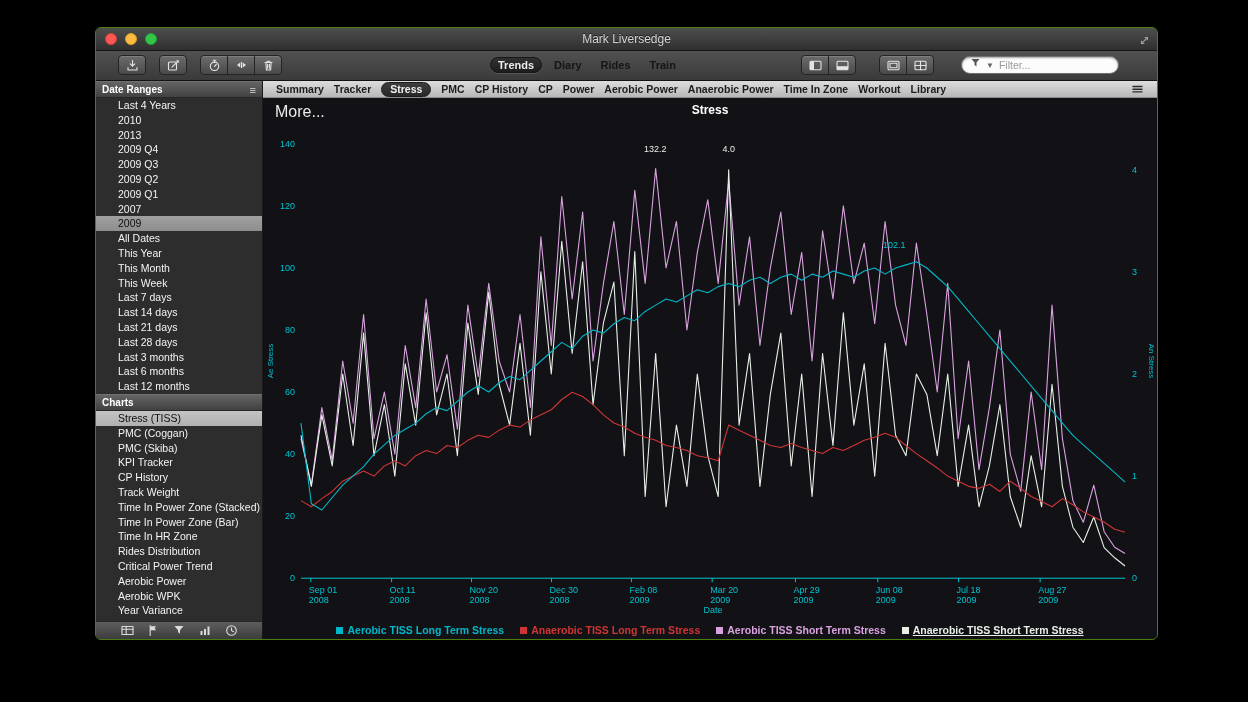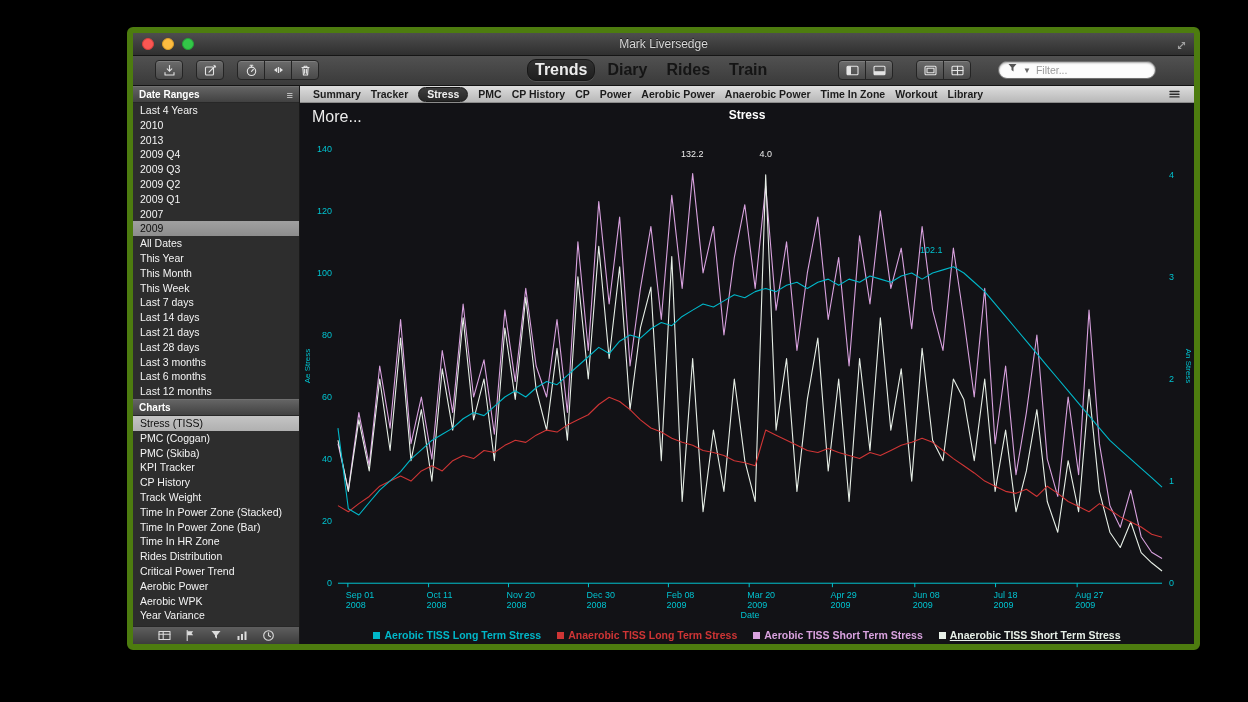--- a/index.html
+++ b/index.html
@@ -1,16 +1,16 @@
 <!DOCTYPE html>
 <html><head>
 <meta charset="utf-8">
 <style>
   html,body{margin:0;padding:0;width:1248px;height:702px;background:#000;font-family:"Liberation Sans",sans-serif;overflow:hidden;}
-  .window{position:absolute;left:95px;top:27px;width:1061px;height:611px;background:#2d2d2d;border-radius:6px;overflow:hidden;border:6px solid #4d7c0f;box-shadow:0 14px 40px rgba(0,0,0,.75);display:flex;flex-direction:column;margin-left:32px;}
+  .window{position:absolute;left:95px;top:27px;width:1061px;height:611px;background:#2d2d2d;border-radius:6px;overflow:hidden;border:1px solid #4d7c0f;box-shadow:0 14px 40px rgba(0,0,0,.75);display:flex;flex-direction:column;}
   
   .titlebar{height:22px;flex:0 0 22px;background:linear-gradient(#4e4e4e,#2f2f2f);border-bottom:1px solid #151515;position:relative;display:flex;align-items:center;}
   .traffic{position:absolute;left:9px;top:5px;display:flex;gap:8px;}
   .tl{width:12px;height:12px;border-radius:50%;box-sizing:border-box;}
   .tl.red{background:#fc5753;border:1px solid #d8403c;}
   .tl.yellow{background:#fdbc40;border:1px solid #dd9f27;}
   .tl.green{background:#33c748;border:1px solid #24a137;}
   .wtitle{flex:1;text-align:center;color:#d6d6d6;font-size:12px;text-shadow:0 -1px 0 #1a1a1a;}
   .fsicon{position:absolute;right:7px;top:4px;color:#9f9f9f;}
   
@@ -18,32 +18,32 @@
   .tbtn{height:20px;width:28px;box-sizing:border-box;background:linear-gradient(#6c6c6c,#494949);border:1px solid #242424;border-radius:4px;color:#e4e4e4;display:flex;align-items:center;justify-content:center;box-shadow:inset 0 1px 0 rgba(255,255,255,.14);}
   #leftBtns{position:absolute;left:22px;top:4px;display:flex;gap:13px;}
   .tgroup{position:absolute;top:4px;display:flex;}
   .tgroup .tbtn{border-radius:0;margin-left:-1px;}
   .tgroup .tbtn:first-child{border-radius:4px 0 0 4px;margin-left:0;}
   .tgroup .tbtn:last-child{border-radius:0 4px 4px 0;}
   #toolGroup{left:104px;}
   #grpPanels{left:705px;}
   #grpViews{left:783px;}
   #viewTabs{position:absolute;left:394px;top:4px;display:flex;align-items:center;gap:5px;height:20px;}
-  .vtab{font-size:16px;font-weight:bold;color:#151515;padding:1px 7px;}
+  .vtab{font-size:11px;font-weight:bold;color:#151515;padding:1px 7px;}
   .vtab.selected{background:linear-gradient(#313131,#1e1e1e);color:#ececec;border:1px solid #171717;border-radius:9px;box-shadow:0 1px 0 rgba(255,255,255,.12);}
   #filterWrap{position:absolute;left:865px;top:5px;width:158px;height:18px;background:#fcfcfc;border:1px solid #6f6f6f;border-radius:10px;display:flex;align-items:center;gap:3px;padding:0 8px;box-sizing:border-box;box-shadow:inset 0 1px 2px rgba(0,0,0,.35);color:#555;}
   #filterWrap input{border:none;outline:none;background:transparent;flex:1;min-width:0;font-size:10.5px;color:#333;font-family:"Liberation Sans",sans-serif;}
   #filterWrap input::placeholder{color:#9a9a9a;}
   .ddarrow{font-size:8px;color:#666;}
   
   .content{flex:1;display:flex;min-height:0;}
   .sidebar{flex:0 0 166px;width:166px;background:#2d2d2d;border-right:1px solid #191919;position:relative;overflow:hidden;}
   .sideheader{height:17px;background:linear-gradient(#646464,#414141);border-top:1px solid #707070;border-bottom:1px solid #272727;color:#fff;font-size:10px;font-weight:bold;display:flex;align-items:center;justify-content:space-between;padding:0 6px;box-sizing:border-box;}
   .hamb{color:#dcdcdc;font-size:11px;}
-  .sitem{height:14.8px;line-height:14.8px;font-size:10.5px;color:#f4f4f4;padding-left:7px;white-space:nowrap;overflow:hidden;}
+  .sitem{height:14.8px;line-height:14.8px;font-size:10.5px;color:#f4f4f4;padding-left:22px;white-space:nowrap;overflow:hidden;}
   .sitem.selected-date{background:linear-gradient(#a0a0a0,#8d8d8d);color:#0e0e0e;}
   .sitem.selected-chart{background:linear-gradient(#c4c4c4,#b0b0b0);color:#0e0e0e;}
   .sidefooter{position:absolute;bottom:0;left:0;right:0;height:17px;background:linear-gradient(#5e5e5e,#3c3c3c);border-top:1px solid #272727;display:flex;align-items:center;justify-content:center;gap:13px;color:#dcdcdc;}
   .sidefooter .fico{display:flex;align-items:center;}
   
   .main{flex:1;display:flex;flex-direction:column;min-width:0;}
   .maintabs{height:17px;flex:0 0 17px;background:linear-gradient(#dddddd,#b8b8b8);border-bottom:1px solid #8b8b8b;display:flex;align-items:center;gap:10px;padding:0 13px;box-sizing:border-box;}
   .mtab{font-size:10.5px;font-weight:bold;color:#1c1c1c;white-space:nowrap;}
   .mtab.selected{background:linear-gradient(#3e3e3e,#272727);color:#f0f0f0;border:1px solid #1a1a1a;border-radius:8px;padding:0 8px;line-height:13px;}
   .tabmenu{margin-left:auto;color:#2a2a2a;display:flex;align-items:center;}

